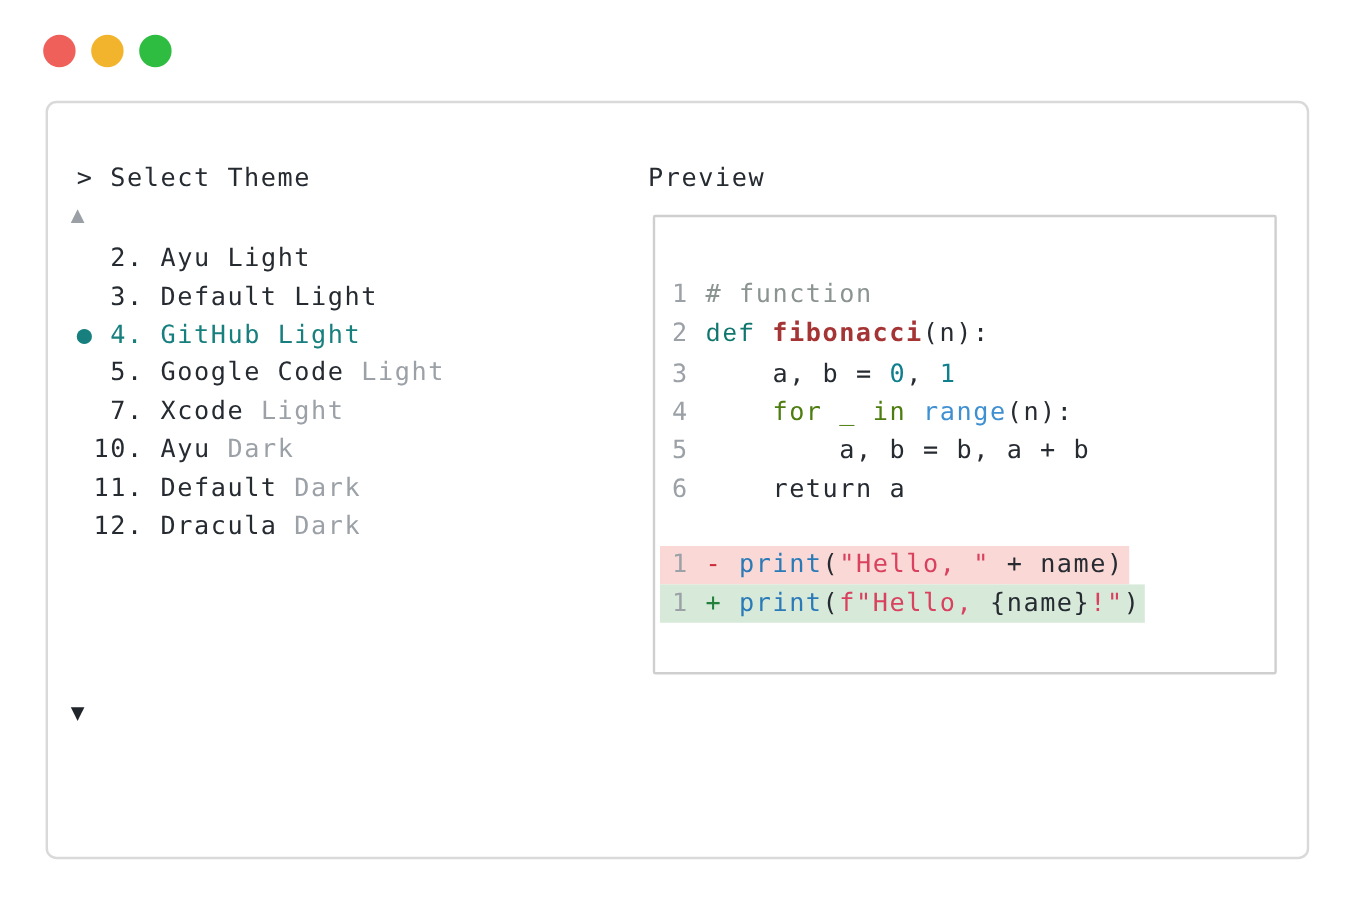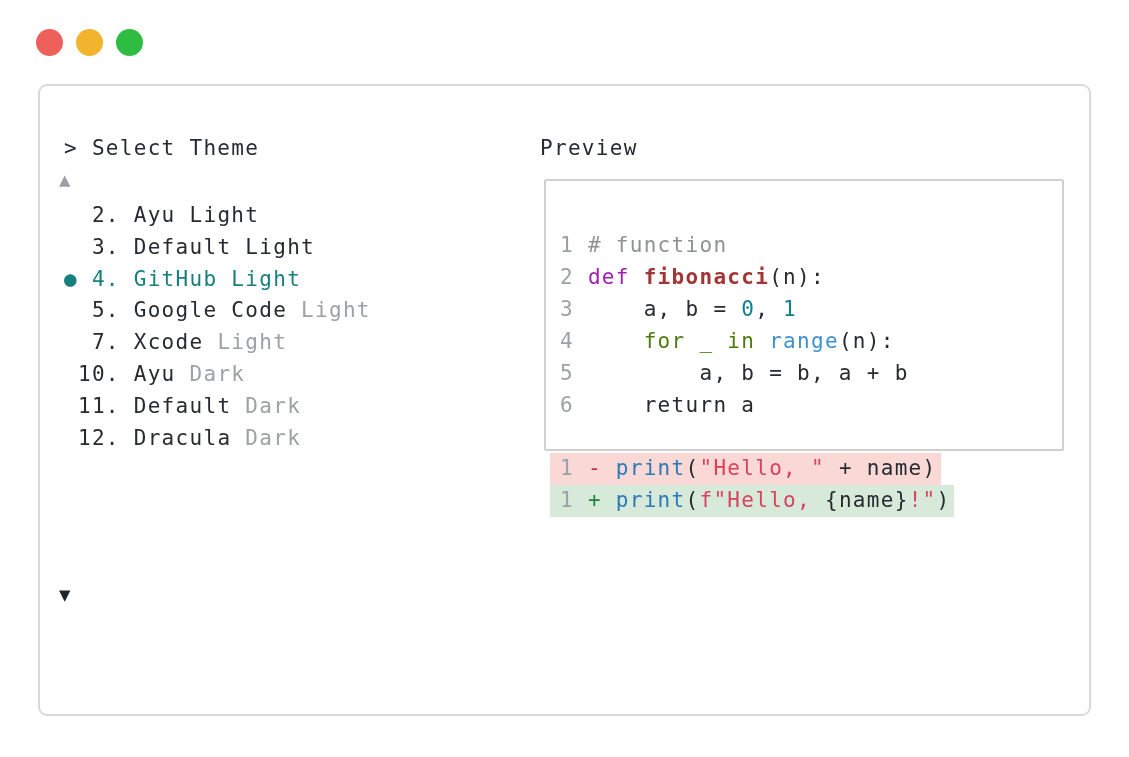--- a/index.html
+++ b/index.html
@@ -51,21 +51,21 @@
     cursor: pointer;
   }
   .hint {
     position: absolute; left: 7px; top: 556px;
     font-size: 21px; letter-spacing: 1.3px;
     color: #9ba1a7; white-space: pre;
   }
 
   .preview-box {
     position: absolute; left: 504px; top: 93px;
-    width: 520px; height: 272px;
+    width: 520px; height: 383px;
     background: #ffffff;
     border: 2px solid #cfcfcf;
     border-radius: 2px;
   }
   .code {
     padding-top: 49px;
   }
   .code-line {
     white-space: pre;
     font-size: 21px; letter-spacing: 1.3px;
@@ -101,21 +101,21 @@
       <div class="theme-row"><span style="color: rgb(23, 128, 127);"> </span><span style="color: rgb(38, 43, 50);">11. </span><span style="color: rgb(38, 43, 50);">Default</span><span style="color: rgb(38, 43, 50);"> </span><span style="color: rgb(155, 161, 167);">Dark</span></div>
       <div class="theme-row"><span style="color: rgb(23, 128, 127);"> </span><span style="color: rgb(38, 43, 50);">12. </span><span style="color: rgb(38, 43, 50);">Dracula</span><span style="color: rgb(38, 43, 50);"> </span><span style="color: rgb(155, 161, 167);">Dark</span></div>
     </div>
 
   <div class="scroll-down">▼</div>
 
 
   <div class="preview-box">
     <div class="code">
         <div class="code-line"><span style="color: rgb(155, 161, 167);">1 </span><span style="color: rgb(139, 148, 144);"># function</span></div>
-        <div class="code-line"><span style="color: rgb(155, 161, 167);">2 </span><span style="color: #a21caf;">def </span><span style="color: rgb(165, 52, 52); font-weight: bold;">fibonacci</span><span style="color: rgb(38, 43, 50);">(n):</span></div>
+        <div class="code-line"><span style="color: rgb(155, 161, 167);">2 </span><span style="color: #0f766e; font-family: Liberation Mono, monospace;">def </span><span style="color: rgb(165, 52, 52); font-weight: bold;">fibonacci</span><span style="color: rgb(38, 43, 50);">(n):</span></div>
         <div class="code-line"><span style="color: rgb(155, 161, 167);">3 </span><span style="color: rgb(38, 43, 50);">    a, b = </span><span style="color: rgb(15, 127, 142);">0</span><span style="color: rgb(38, 43, 50);">, </span><span style="color: rgb(15, 127, 142);">1</span></div>
         <div class="code-line"><span style="color: rgb(155, 161, 167);">4 </span><span style="color: #4d7c0f;">    for _ in </span><span style="color: rgb(63, 144, 210);">range</span><span style="color: rgb(38, 43, 50);">(n):</span></div>
         <div class="code-line"><span style="color: rgb(155, 161, 167);">5 </span><span style="color: rgb(38, 43, 50);">        a, b = b, a + b</span></div>
         <div class="code-line"><span style="color: rgb(155, 161, 167);">6 </span><span style="color: rgb(38, 43, 50);">    return a</span></div>
         <div class="code-line">&nbsp;</div>
         <div class="code-line" style="background: rgb(249, 216, 213);"><span style="color: rgb(155, 161, 167);">1 </span><span style="color: rgb(202, 43, 57);">- </span><span style="color: rgb(43, 122, 184);">print</span><span style="color: rgb(38, 43, 50);">(</span><span style="color: rgb(217, 65, 95);">"Hello, "</span><span style="color: rgb(38, 43, 50);"> + name)</span></div>
         <div class="code-line" style="background: rgb(215, 234, 217);"><span style="color: rgb(155, 161, 167);">1 </span><span style="color: rgb(34, 128, 60);">+ </span><span style="color: rgb(43, 122, 184);">print</span><span style="color: rgb(38, 43, 50);">(</span><span style="color: rgb(217, 65, 95);">f"Hello, </span><span style="color: rgb(38, 43, 50);">{name}</span><span style="color: rgb(217, 65, 95);">!"</span><span style="color: rgb(38, 43, 50);">)</span></div>
       </div>
   </div>
 </div>

